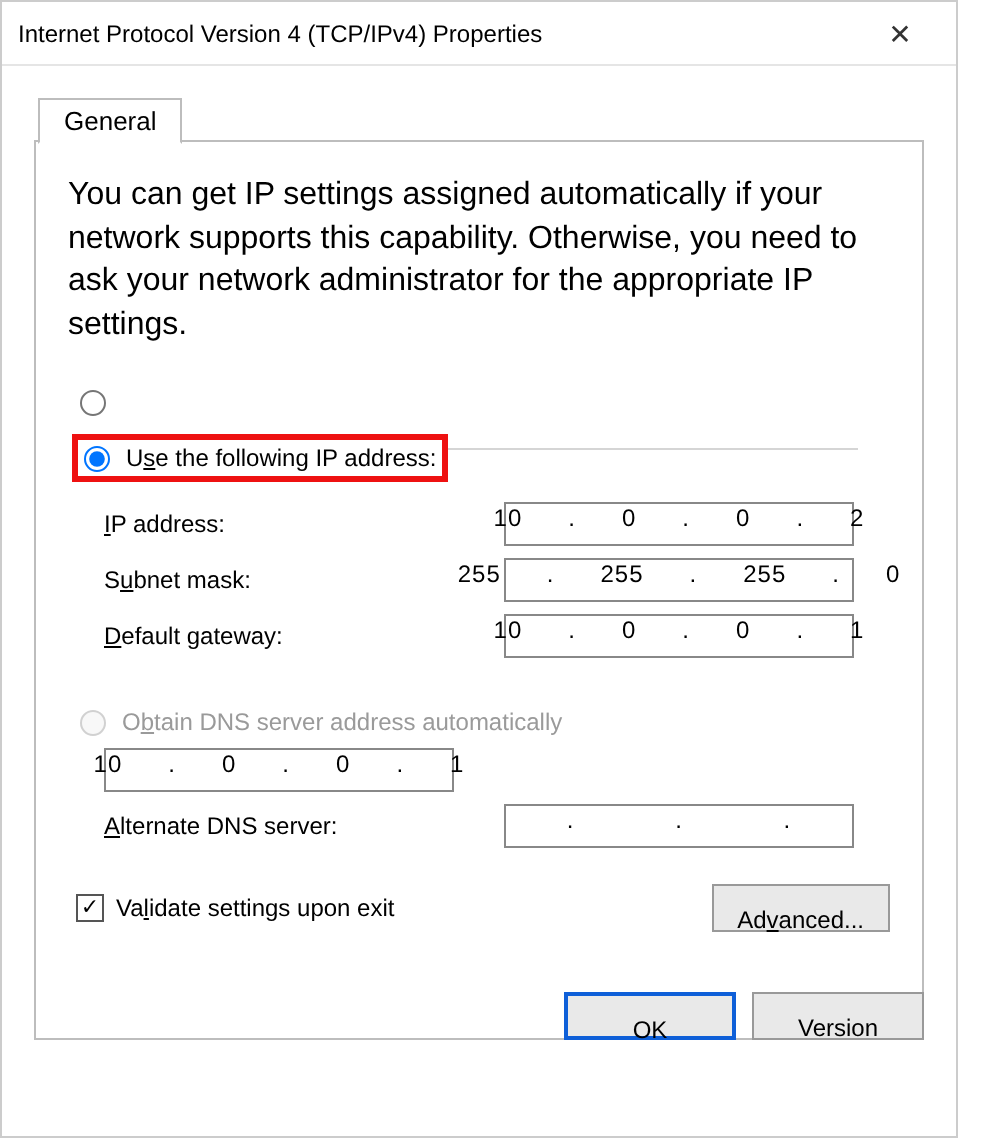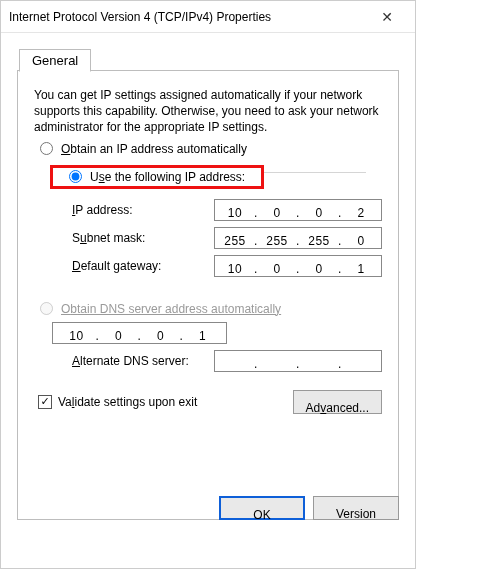--- a/index.html
+++ b/index.html
@@ -1,18 +1,18 @@
 <!DOCTYPE html>
 <html><head>
 <meta charset="utf-8">
 <style>
   * { box-sizing: border-box; font-family: "Segoe UI", Tahoma, sans-serif; font-size: 12px; }
   body { margin: 0; background: #fff; }
   .window {
-    width: 416px; height: 569px;
+    width: 479px; height: 569px;
     background: #fff;
     border: 1px solid #ccc;
   }
   .titlebar {
     height: 32px; display: flex; align-items: center;
     padding: 0 8px; border-bottom: 1px solid #e5e5e5;
     font-size: 13px;
   }
   .titlebar .title { flex: 1; }
   .titlebar .close { width: 40px; text-align: center; font-size: 14px; color: #333; }
@@ -27,47 +27,47 @@
     z-index: 2; font-size: 13px;
   }
   .tabpanel {
     position: relative;
     border: 1px solid #bdbdbd;
     margin-top: -1px;
     padding: 16px 16px 14px 16px;
     min-height: 450px;
   }
 
-  .intro { margin-bottom: 6px; line-height: 1.35; font-size: 12px; }
+  .intro { margin-bottom: 22px; line-height: 1.35; font-size: 16px; }
 
   .radio-row { display: flex; align-items: center; margin: 5px 0 4px 6px; gap: 6px; }
   .radio-row.highlight {
-    border: 3px solid #e11; padding: 2px 16px; margin-left: 16px;
+    border: 3px solid #e11; padding: 2px 3px; margin-left: 2px;
     display: inline-flex;
   }
   .radio-row input[type=radio] { margin: 0; }
   .radio-row label { padding-left: 2px; }
-  .radio-row.disabled, .field-row.disabled { color: #9a9a9a; text-decoration: underline; }
+  .radio-row.disabled, .field-row.disabled { color: #9a9a9a; }
 
   .fieldset-line {
     border-top: 1px solid #d5d5d5;
     position: absolute; left: 16px; right: 16px;
   }
 
   .field-row {
     display: flex; align-items: center;
     margin: 6px 0 6px 18px;
   }
-  .field-row .lbl { width: 200px; margin-left: 20px; }
+  .field-row .lbl { width: 200px; }
   .ipbox {
     width: 175px; height: 22px;
     border: 1px solid #888; background: #fff;
-    display: flex; align-items: flex-end; justify-content: center;
+    display: flex; align-items: flex-start; justify-content: center;
     font-family: Consolas, monospace; font-size: 12px;
-    letter-spacing: 0.5px; padding: 0 3px;
+    letter-spacing: 0.5px; padding: 0 3px; gap: 23px;
   }
   .ipbox .oct { width: 34px; text-align: center; }
   .ipbox .dot { width: 8px; text-align: center; }
 
   .bottom-row {
     display: flex; align-items: center; justify-content: space-between;
     margin-top: 18px;
   }
   .checkbox-row { display: flex; align-items: center; gap: 6px; margin-left: 4px; }
 
@@ -106,21 +106,20 @@
   <div class="client">
     <div class="tabs">
       <div class="tab">General</div>
     </div>
 
     <div class="tabpanel">
       <div class="intro">You can get IP settings assigned automatically if your network supports this capability. Otherwise, you need to ask your network administrator for the appropriate IP settings.</div>
 
       <div class="radio-row">
         <input type="radio" name="ipmode" style="">
-        <label><span class="und">O</span><span id="r1">btain an IP address automatically</span></label>
       </div>
 
       <div style="position:relative;">
         <div class="fieldset-line" style="top:12px;"></div>
         <div class="radio-row highlight" style="position:relative; background:#fff;">
           <input type="radio" name="ipmode" checked="" style="">
           <label>U<span class="und">s</span>e the following IP address:</label>
         </div>
       </div>
 

